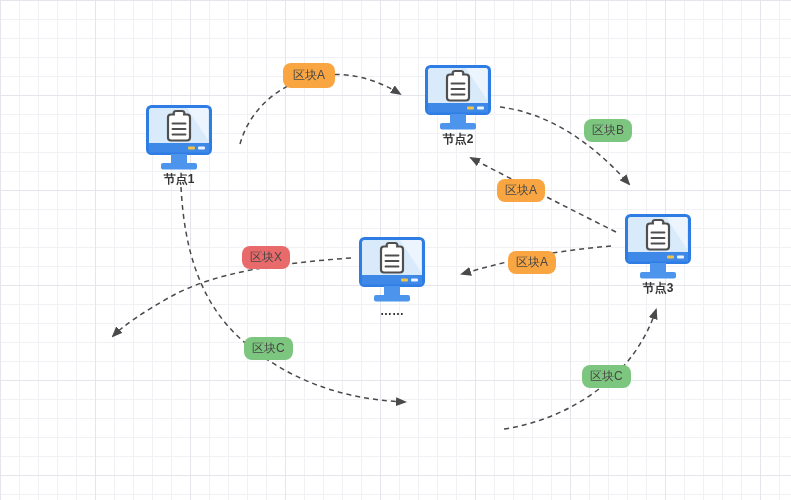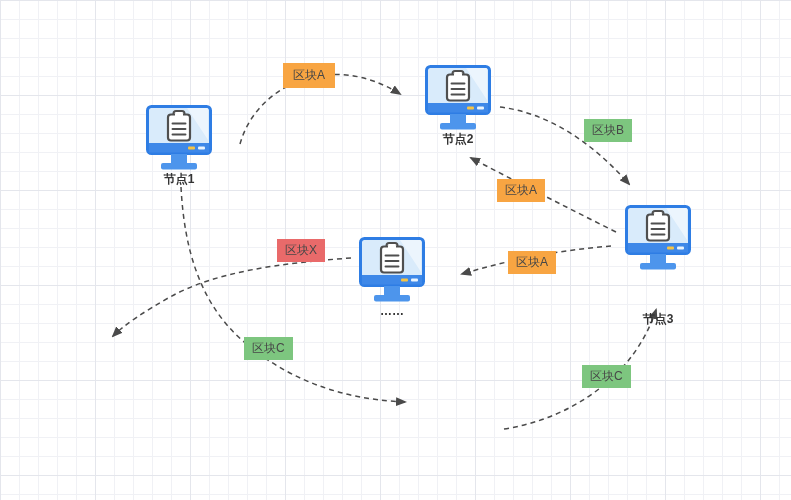--- a/index.html
+++ b/index.html
@@ -23,35 +23,35 @@
     position:absolute;width:68px;z-index:2;
     display:flex;flex-direction:column;align-items:center;
   }
   .node-label{
     margin-top:2px;font-size:12px;font-weight:700;color:#333333;
     white-space:nowrap;line-height:14px;text-align:center;
   }
   .badge{
     position:absolute;z-index:3;
     font-size:12px;line-height:15px;color:#474747;
-    padding:4px 8px;border-radius:0;white-space:nowrap;
+    padding:4px 8px;border-radius:8px;white-space:nowrap;
   }
   
   .pos-node1{left:145px;top:104px;}
   .pos-node2{left:424px;top:64px;}
-  .pos-node3{left:624px;top:204px;gap:40px;}
+  .pos-node3{left:624px;top:213px;}
   .pos-nodeE{left:358px;top:236px;}
   .pos-nodem{left:79px;top:355px;}
   .pos-noden{left:434px;top:381px;}
   
   .pos-ba1{left:283px;top:63px;padding:5px 10px;}
   .pos-bb {left:584px;top:119px;}
   .pos-ba2{left:497px;top:179px;}
   .pos-ba3{left:508px;top:251px;}
-  .pos-bx {left:242px;top:239px;margin-left:35px;}
+  .pos-bx {left:242px;top:246px;}
   .pos-bc1{left:244px;top:337px;}
   .pos-bc2{left:582px;top:365px;}
 </style>
 </head>
 <body>
 
 <div class="canvas">
 
   <svg class="edges" width="791" height="500" viewBox="0 0 791 500">
     <defs>

